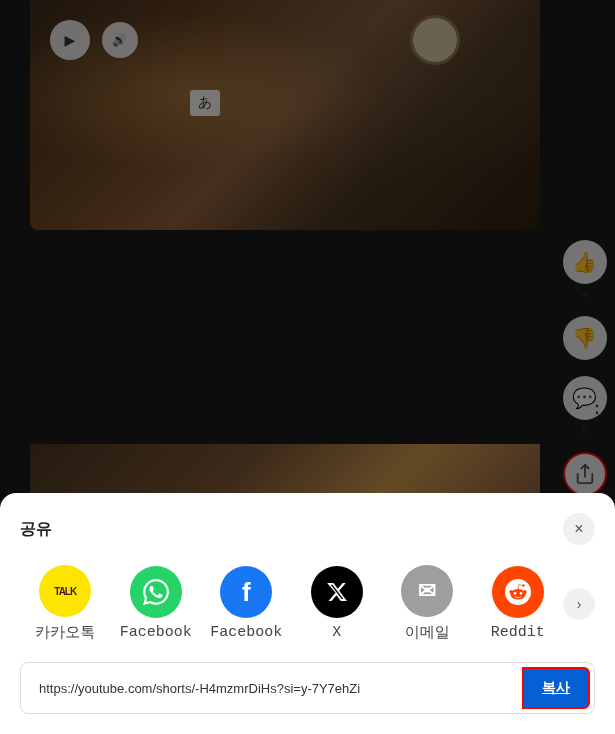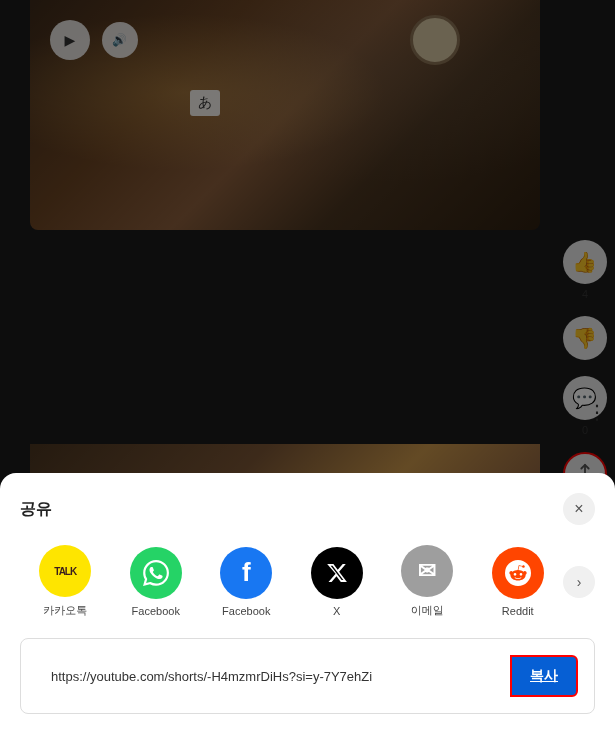--- a/index.html
+++ b/index.html
@@ -234,23 +234,24 @@
     .share-icon-circle {
       width: 52px; height: 52px;
       border-radius: 50%;
       display: flex; align-items: center; justify-content: center;
       font-size: 22px;
       font-weight: bold;
       color: white;
       cursor: pointer;
     }
     .share-icon-label {
-      font-size: 11px;
+      font-size: 15px;
       color: #444;
       text-align: center;
+      font-family: Liberation Mono, monospace;
     }
     .chevron-right {
       width: 32px; height: 32px;
       background: #f0f0f0;
       border-radius: 50%;
       display: flex; align-items: center; justify-content: center;
       font-size: 14px;
       color: #555;
       cursor: pointer;
       flex-shrink: 0;
@@ -270,21 +271,21 @@
     
     .icon-reddit { background: #FF4500; }
 
     
     .url-bar {
       display: flex;
       align-items: center;
       border: 1px solid #ddd;
       border-radius: 8px;
       overflow: hidden;
-      padding: 16px;
+      padding: 4px;
     }
     .url-text {
       flex: 1;
       padding: 12px 14px;
       font-size: 13px;
       color: #333;
       overflow: hidden;
       text-overflow: ellipsis;
       white-space: nowrap;
       border: none;

